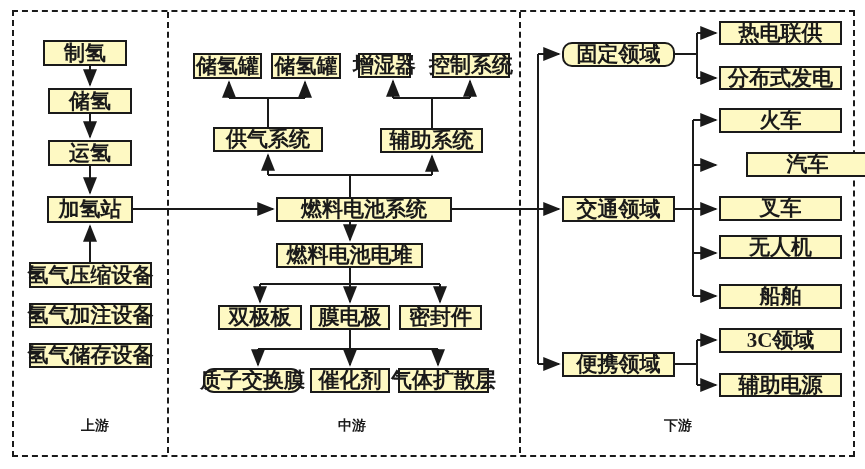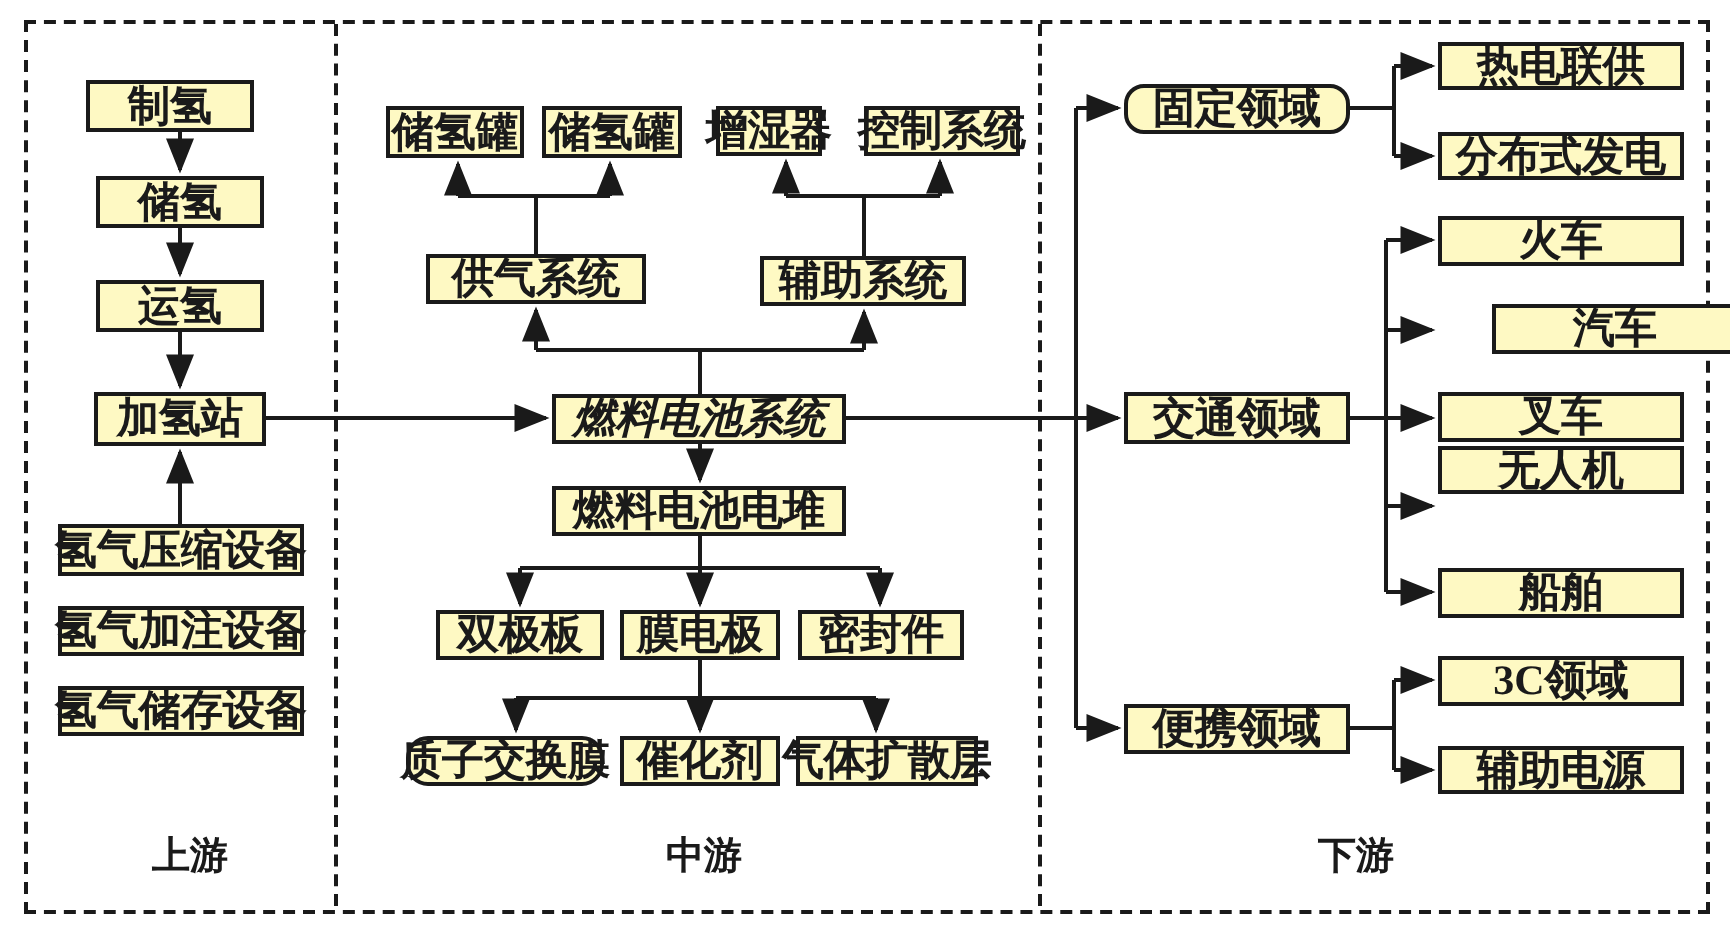--- a/index.html
+++ b/index.html
@@ -9,21 +9,21 @@
   }
   .dashed-rect{position:absolute;border:2px dashed #1a1a1a;}
   .dashed-vline{position:absolute;width:0;border-left:2px dashed #1a1a1a;}
   .wires{position:absolute;left:0;top:0;width:865px;height:469px;pointer-events:none;}
   .node{
     position:absolute;box-sizing:border-box;border:2px solid #1a1a1a;background:#fef9c3;
     display:flex;align-items:center;justify-content:center;
     font-size:21px;font-weight:bold;white-space:nowrap;line-height:1;
   }
   .sec-label{
-    position:absolute;font-size:19px;font-weight:bold;text-align:center;width:80px;line-height:1;
+    position:absolute;font-size:14px;font-weight:bold;text-align:center;width:80px;line-height:1;
   }
 </style>
 </head>
 <body>
 
 <div class="canvas">
 
   <div class="dashed-rect" style="left:12px;top:10px;width:839px;height:443px;"></div>
   <div class="dashed-vline" style="left:167px;top:12px;height:441px;"></div>
   <div class="dashed-vline" style="left:519px;top:12px;height:441px;"></div>
@@ -105,37 +105,37 @@
   <div class="node" style="left:29px;top:303px;width:123px;height:25px;">氢气加注设备</div>
   <div class="node" style="left:29px;top:343px;width:123px;height:25px;">氢气储存设备</div>
   <div class="sec-label" style="left:55px;top:419px;">上游</div>
 
   <div class="node" style="left:193px;top:53px;width:69px;height:26px;">储氢罐</div>
   <div class="node" style="left:271px;top:53px;width:70px;height:26px;">储氢罐</div>
   <div class="node" style="left:358px;top:53px;width:53px;height:25px;">增湿器</div>
   <div class="node" style="left:432px;top:53px;width:78px;height:25px;">控制系统</div>
   <div class="node" style="left:213px;top:127px;width:110px;height:25px;">供气系统</div>
   <div class="node" style="left:380px;top:128px;width:103px;height:25px;">辅助系统</div>
-  <div class="node" style="left:276px;top:197px;width:147px;height:25px;font-style:italic;">燃料电池系统</div>
+  <div class="node" style="left:276px;top:197px;width:176px;height:25px;">燃料电池系统</div>
   <div class="node" style="left:276px;top:243px;width:147px;height:25px;">燃料电池电堆</div>
   <div class="node" style="left:218px;top:305px;width:84px;height:25px;">双极板</div>
   <div class="node" style="left:310px;top:305px;width:80px;height:25px;">膜电极</div>
   <div class="node" style="left:399px;top:305px;width:83px;height:25px;">密封件</div>
   <div class="node" style="left:203px;top:368px;width:99px;height:25px;border-radius:11px;">质子交换膜</div>
   <div class="node" style="left:310px;top:368px;width:80px;height:25px;">催化剂</div>
   <div class="node" style="left:398px;top:368px;width:91px;height:25px;">气体扩散层</div>
   <div class="sec-label" style="left:312px;top:419px;">中游</div>
 
   <div class="node" style="left:562px;top:42px;width:113px;height:25px;border-radius:10px;">固定领域</div>
   <div class="node" style="left:562px;top:196px;width:113px;height:26px;">交通领域</div>
   <div class="node" style="left:562px;top:352px;width:113px;height:25px;">便携领域</div>
   <div class="node" style="left:719px;top:21px;width:123px;height:24px;">热电联供</div>
   <div class="node" style="left:719px;top:66px;width:123px;height:24px;">分布式发电</div>
   <div class="node" style="left:719px;top:108px;width:123px;height:25px;">火车</div>
   <div class="node" style="left:719px;top:152px;width:123px;height:25px;margin-left:27px;">汽车</div>
   <div class="node" style="left:719px;top:196px;width:123px;height:25px;">叉车</div>
-  <div class="node" style="left:719px;top:223px;width:123px;height:24px;">无人机</div>
+  <div class="node" style="left:719px;top:235px;width:123px;height:24px;">无人机</div>
   <div class="node" style="left:719px;top:284px;width:123px;height:25px;">船舶</div>
   <div class="node" style="left:719px;top:328px;width:123px;height:25px;">3C领域</div>
   <div class="node" style="left:719px;top:373px;width:123px;height:24px;">辅助电源</div>
   <div class="sec-label" style="left:638px;top:419px;">下游</div>
 
 </div>
 
 </body></html>

